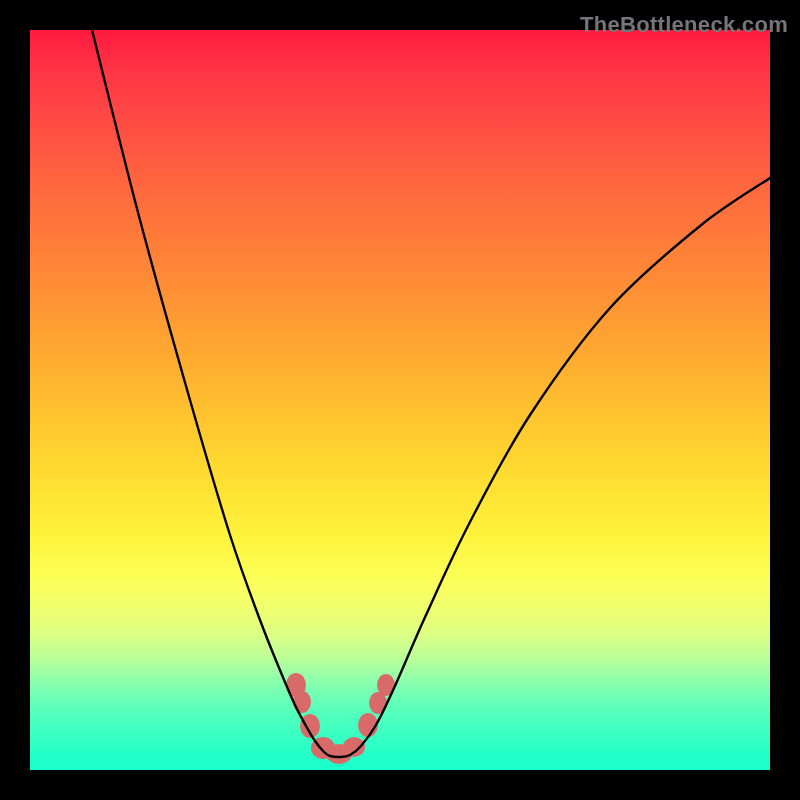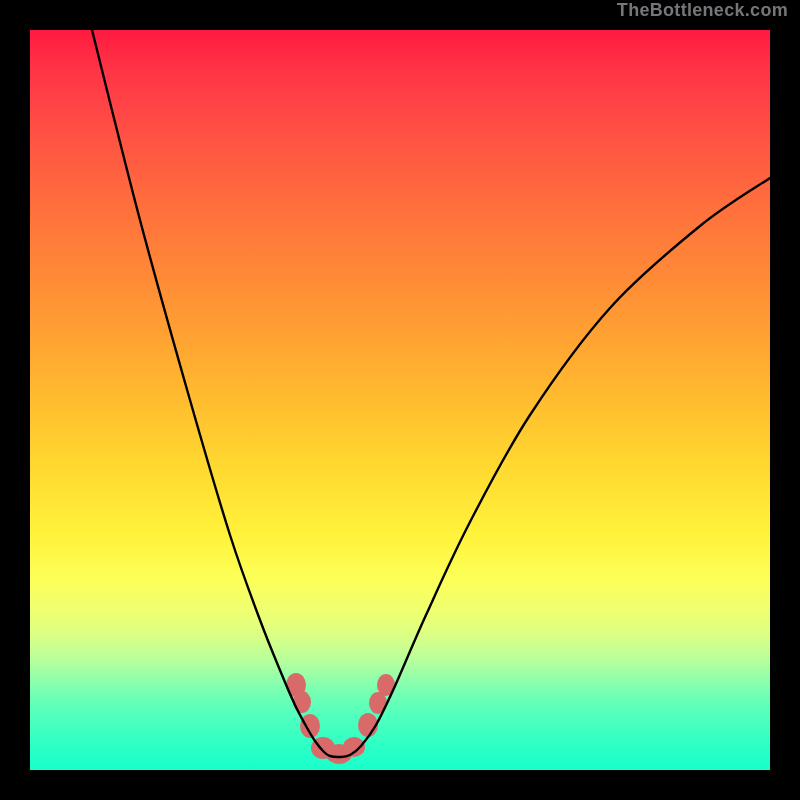--- a/index.html
+++ b/index.html
@@ -41,24 +41,24 @@
       #a3ffa4 86.5%,
       #8cffad 88%,
       #6fffb5 90%,
       #4effbe 93%,
       #2bffc7 97%,
       #18ffcc 100%
     );
   }
   .watermark {
     position: absolute;
-    top: 0px;
+    top: 12px;
     right: 12px;
     font-family: Arial, Helvetica, sans-serif;
-    font-size: 18px;
+    font-size: 22px;
     font-weight: 600;
     letter-spacing: 0.3px;
     color: #76767a;
     user-select: none;
   }
   svg.curve {
     position: absolute;
     left: 0;
     top: 0;
     width: 740px;

